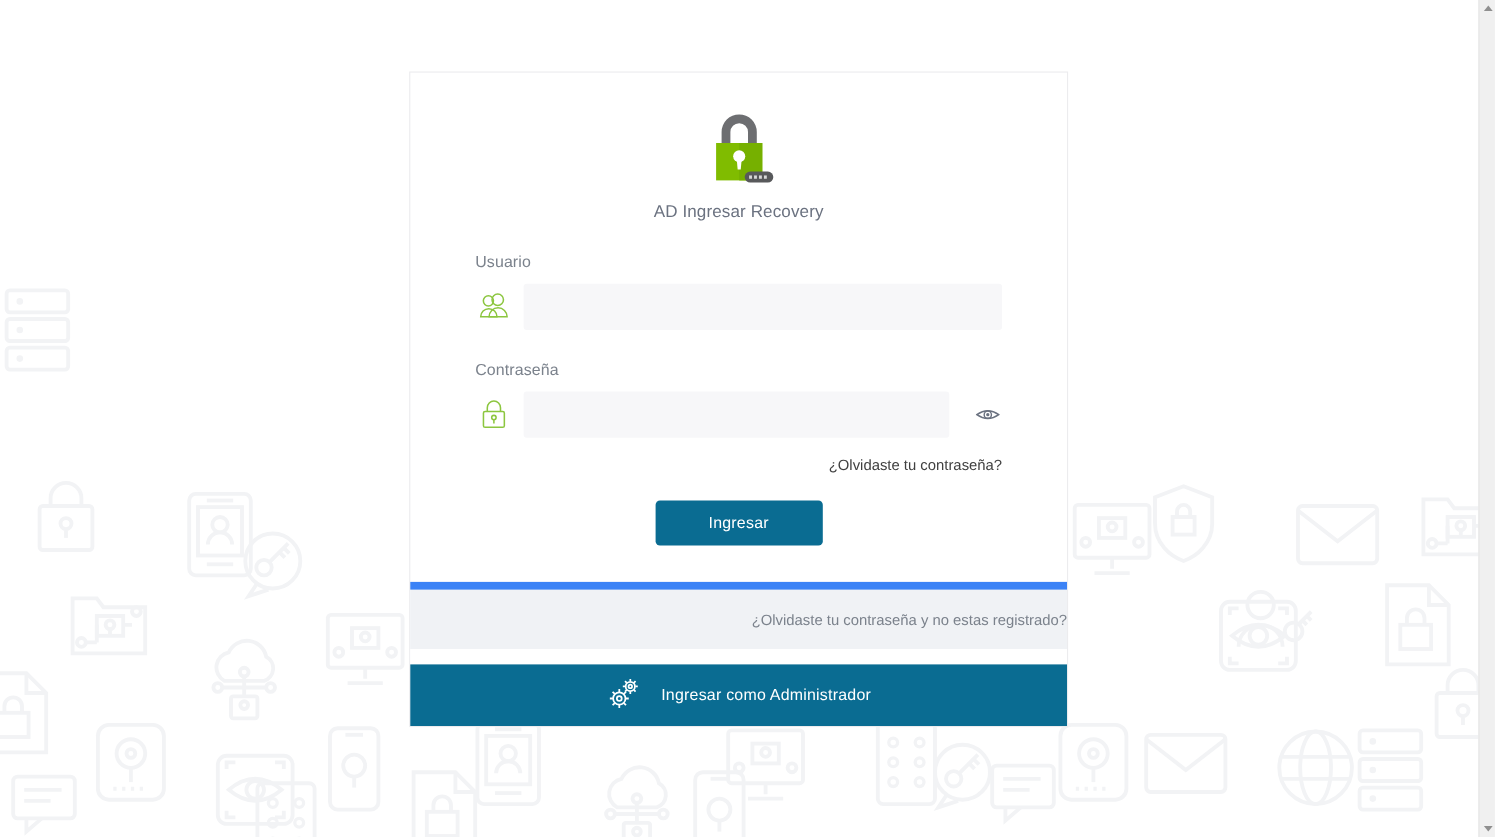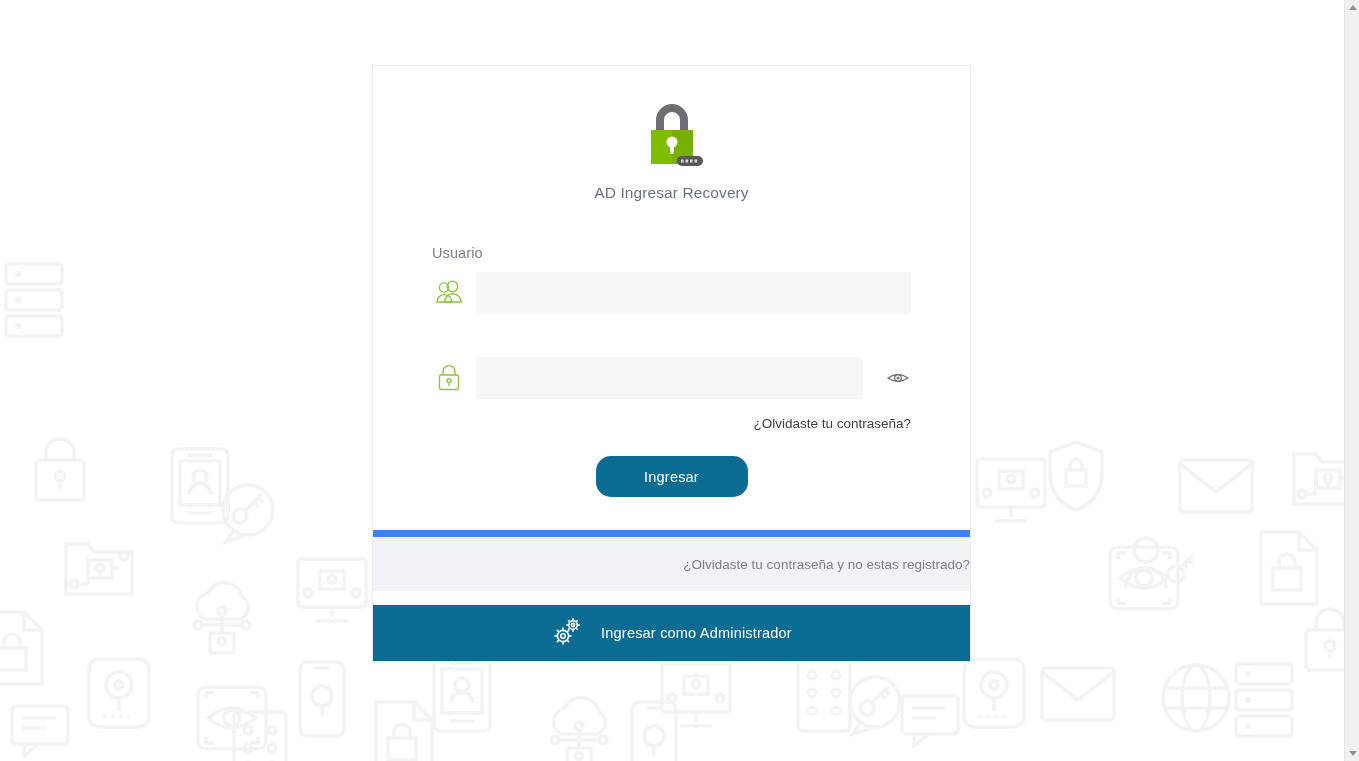--- a/index.html
+++ b/index.html
@@ -86,21 +86,21 @@
   }
   .logo-title {
     text-align: center;
     font-size: 15.5px;
     color: #6b7280;
     letter-spacing: .1px;
     margin-top: 10px;
   }
 
   
-  .field-block { margin-top: 43px; }
+  .field-block { margin-top: 29px; }
   .field-label {
     font-size: 14.5px;
     color: #7b828c;
     margin-bottom: 11px;
     letter-spacing: .1px;
   }
   .field-row {
     display: flex;
     align-items: center;
     gap: 10px;
@@ -157,21 +157,21 @@
     justify-content: center;
     margin-top: 25px;
     padding-bottom: 33px;
   }
   .submit-btn {
     width: 152px;
     height: 41px;
     background: #0a6c92;
     color: #ffffff;
     border: none;
-    border-radius: 15px;
+    border-radius: 4px;
     font-size: 14.5px;
     font-family: "Liberation Sans", sans-serif;
     cursor: pointer;
     letter-spacing: .2px;
   }
 
   
   .register-strip {
     background: #f0f2f5;
     height: 61px;
@@ -397,20 +397,21 @@
                 <circle cx="18.5" cy="8.5" r="5.2"></circle>
                 <path d="M10.6 24 a8.2 8.2 0 0 1 16.4 0 z"></path>
               </g>
             </svg>
           </span>
           <input class="text-input" type="text" value="" placeholder="" style="">
         </div>
       </div>
 
       <div class="field-block">
+        <div class="field-label">Contraseña</div>
         <div class="field-row">
           <span class="field-icon">
             <svg width="28" height="30" viewBox="0 0 28 30" xmlns="http://www.w3.org/2000/svg">
               <g fill="none" stroke="#8cc63f" stroke-width="1.4">
                 <rect x="4.5" y="12" width="19" height="14.5" rx="1.5"></rect>
                 <path d="M8 12 V8.6 a6 6 0 0 1 12 0 V12"></path>
                 <circle cx="14" cy="17.6" r="2"></circle>
                 <path d="M14 19.6 v3.4"></path>
               </g>
             </svg>

